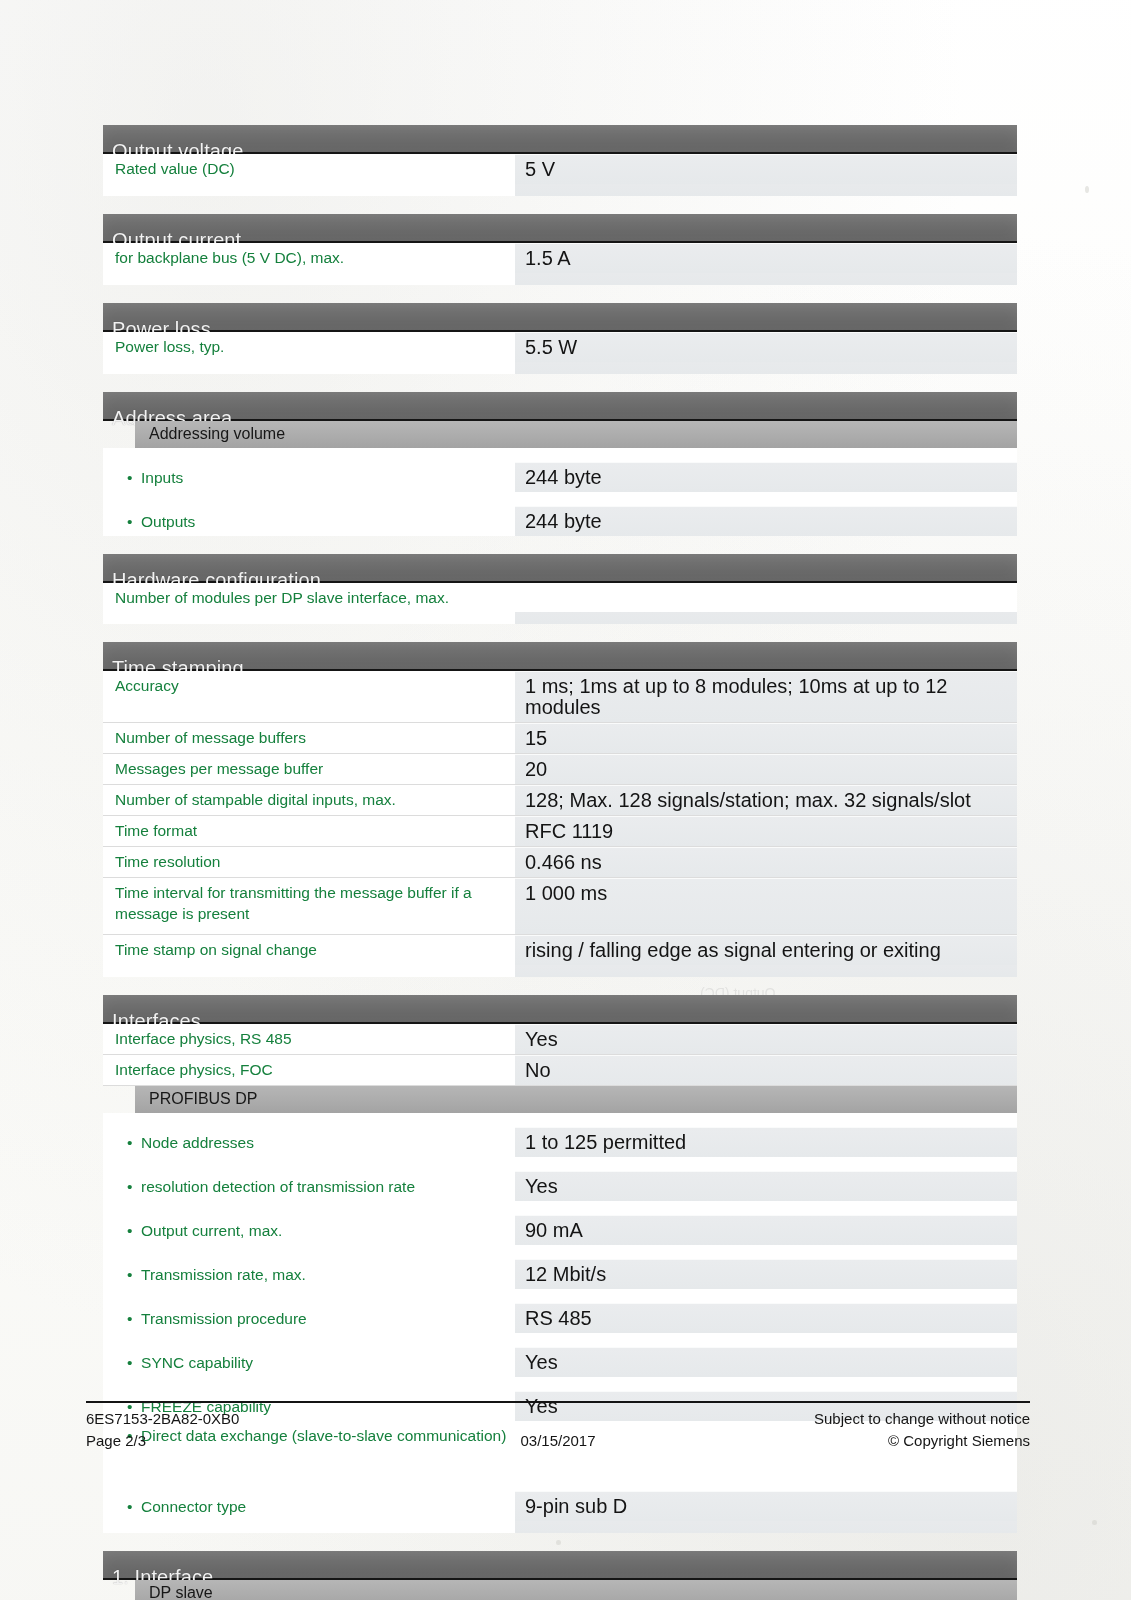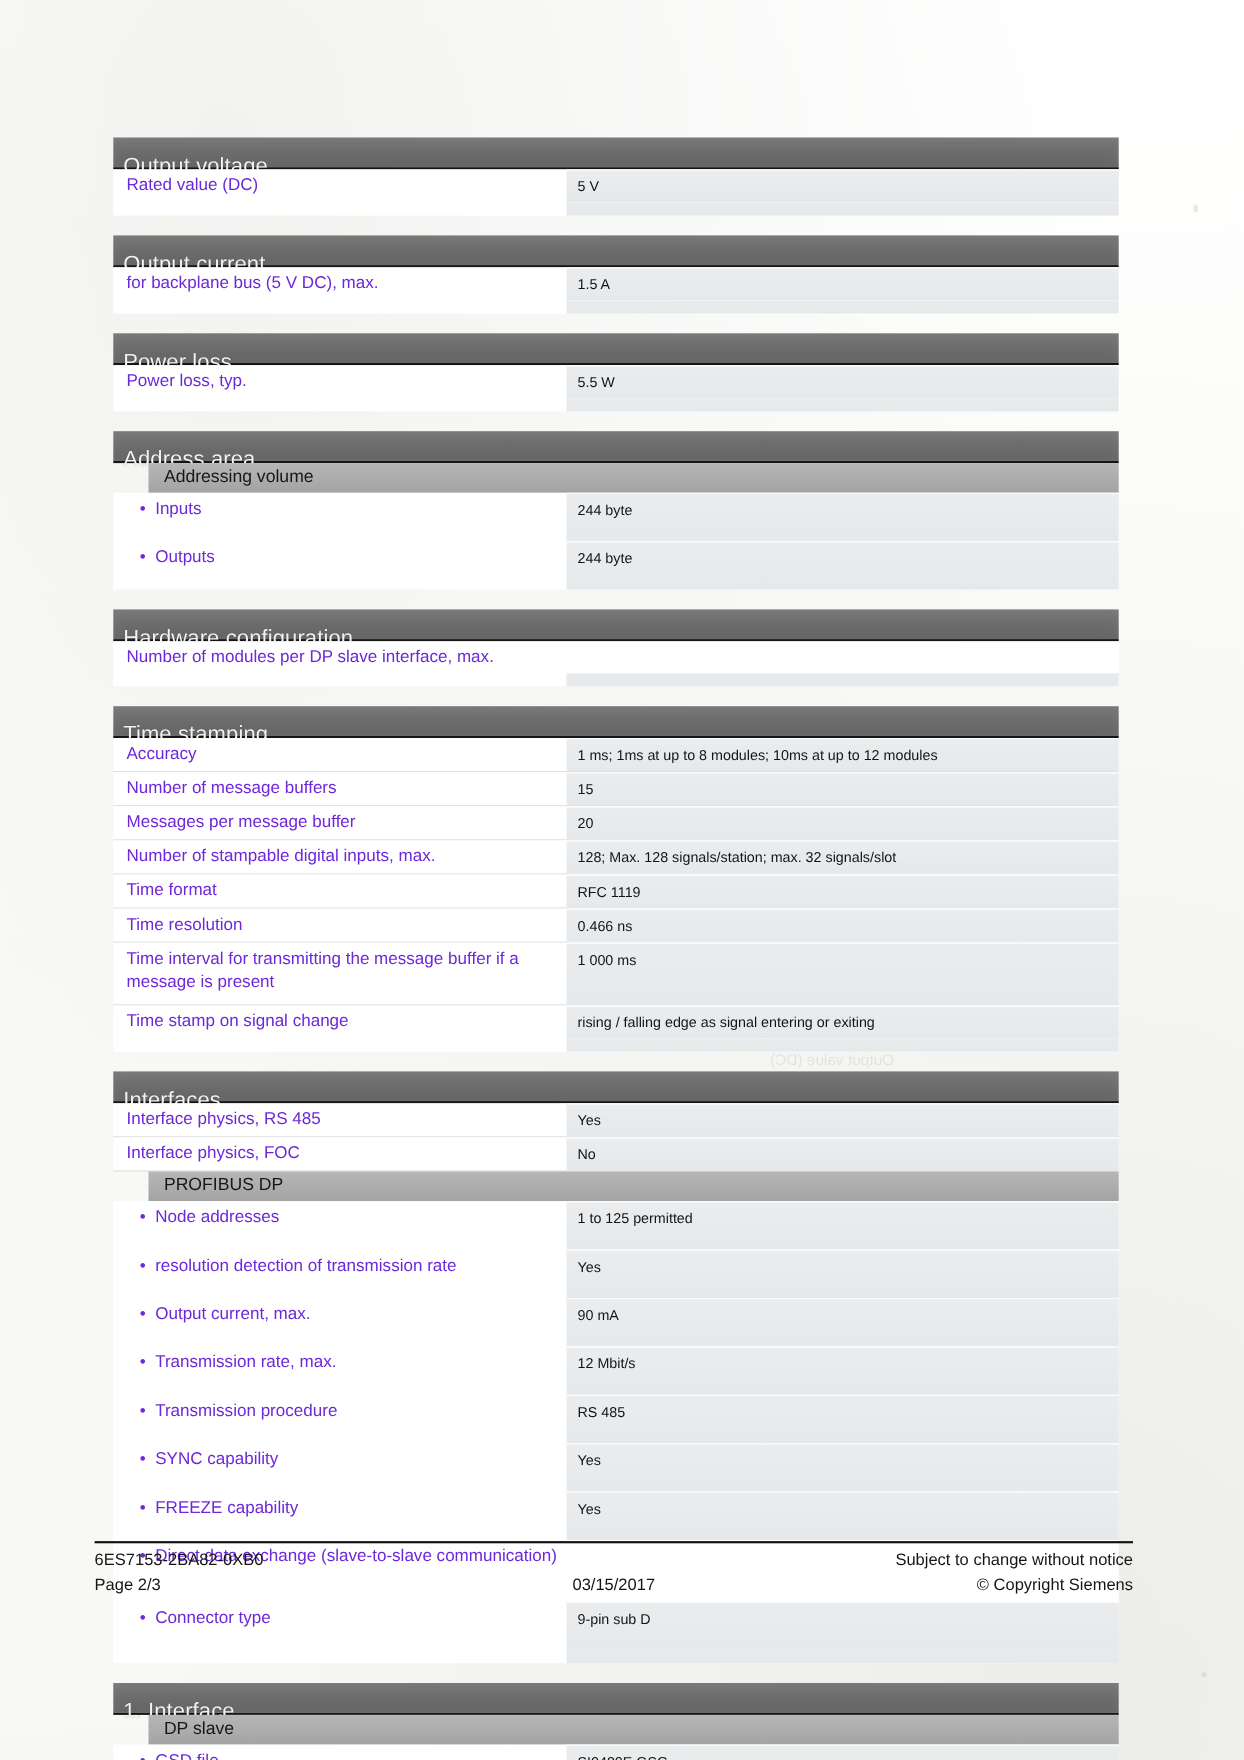--- a/index.html
+++ b/index.html
@@ -61,36 +61,36 @@
     display:flex;
     min-height:28px;
     background:#ffffff;
     border-bottom:1px solid #dcdcdc;
   }
   .row.nb{border-bottom:none;}
   .lab{
     width:412px;flex:0 0 412px;
     padding:4px 6px 4px 12px;
     font-size:15.5px;line-height:21px;
-    color:#6d28d9;
+    color:#15803d;
     box-sizing:border-box;
   }
   .lab.bul{padding-left:40px;text-indent:-16px;}
   .lab.bul::before{content:"\2022\00a0\00a0";}
   .val{
     flex:1 1 auto;
     padding:4px 6px 4px 10px;
-    font-size:13px;line-height:21px;
+    font-size:20px;line-height:21px;
     color:#141414;
     background:linear-gradient(180deg,#eaecee 0%,#e6e9eb 100%);
     border-top:1px solid #fafbfb;
     box-sizing:border-box;
   }
   .row.tall2{min-height:56px;}
-  .row.tall3{min-height:44px;}
+  .row.tall3{min-height:44px;align-items:flex-end;}
 
   
   .spacer{display:flex;height:12px;background:#fff;}
   .spacer .l{width:412px;flex:0 0 412px;}
   .spacer .r{flex:1 1 auto;background:linear-gradient(180deg,#e8eaec 0%,#e6e9eb 100%);}
 
   
   .footline{
     position:absolute;left:86px;top:1401px;width:944px;height:0;
     border-top:2.5px solid #141414;

